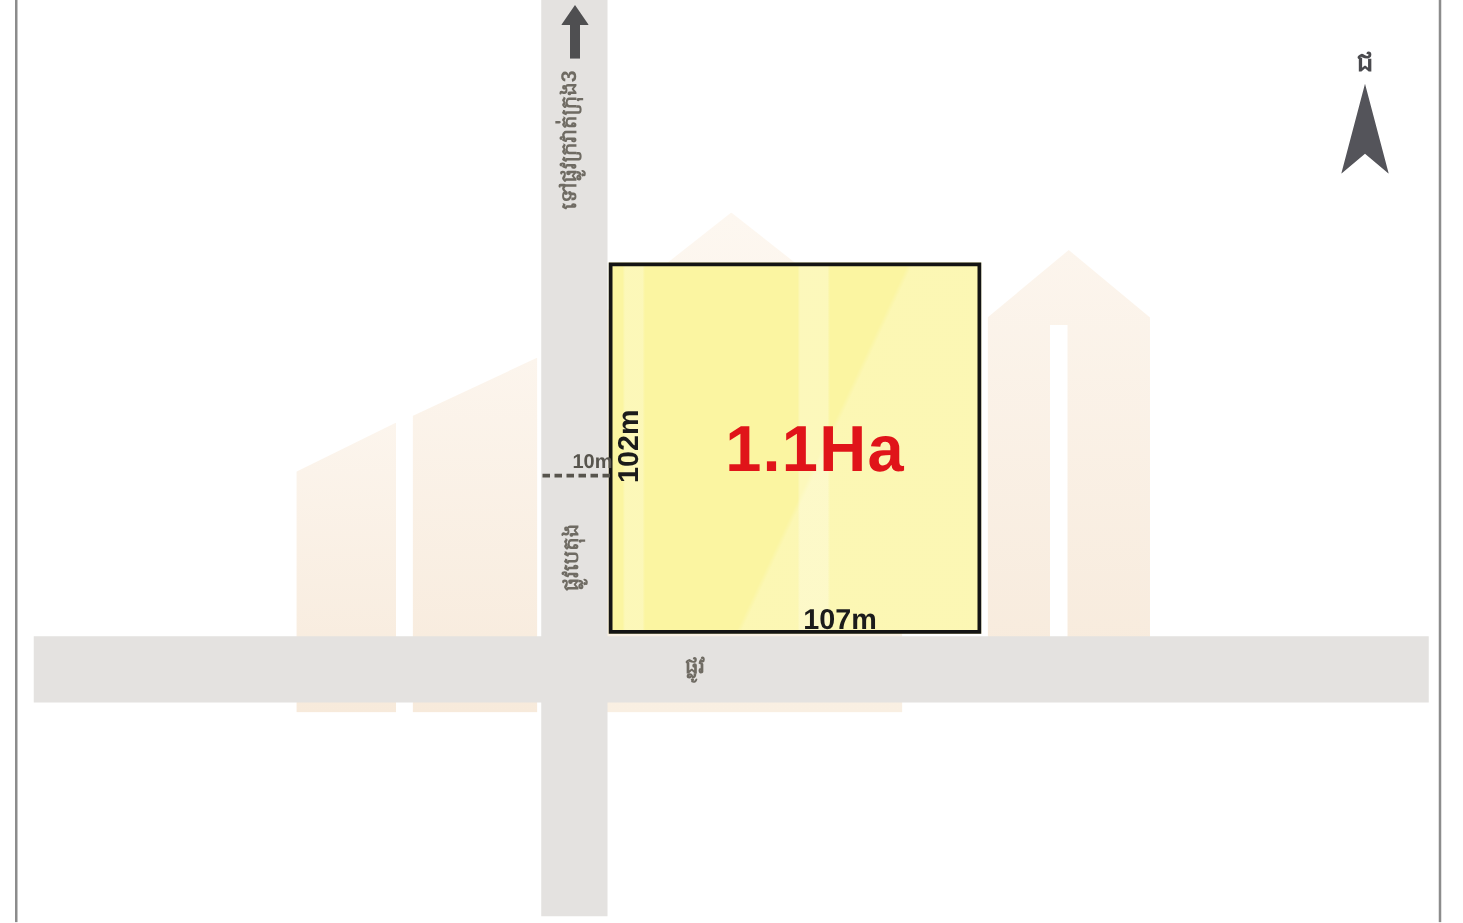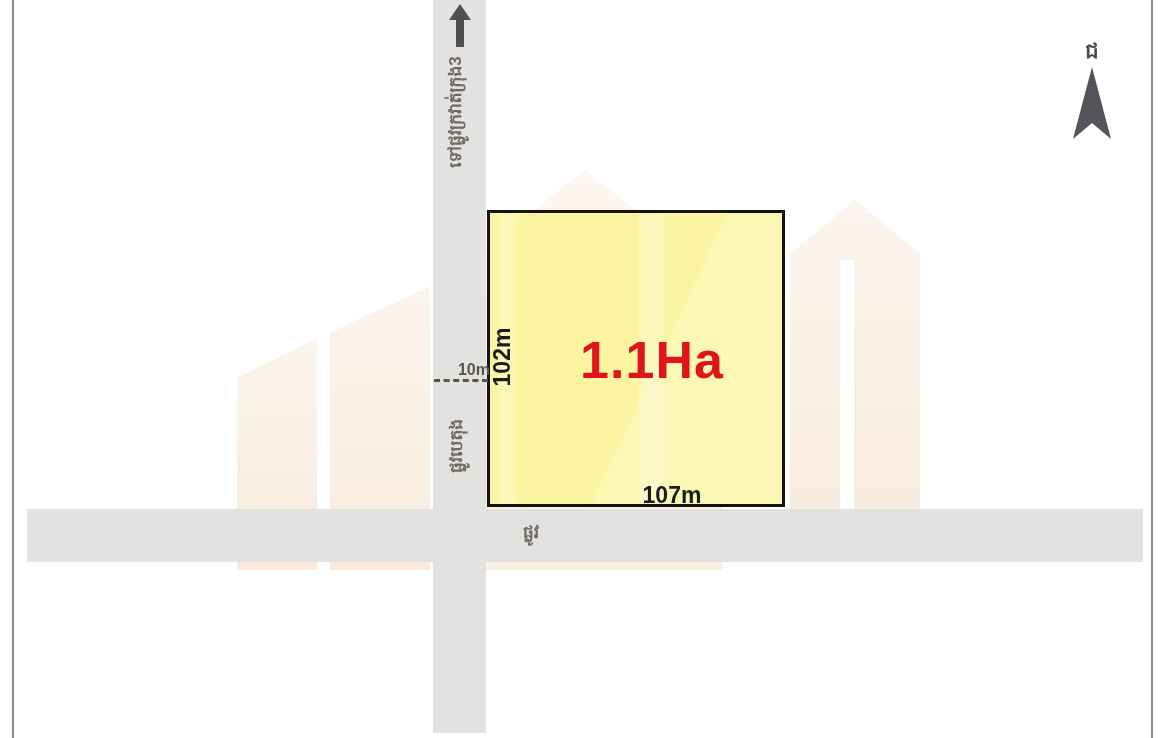--- a/index.html
+++ b/index.html
@@ -41,21 +41,21 @@
     font-size:52px;font-weight:800;color:#e01419;letter-spacing:1px;line-height:1;
   }
   .dim-label{color:#1b1b1b;font-weight:700;font-size:23px;line-height:1;}
   #dim-left{left:462px;top:346px;width:80px;height:22px;text-align:center;transform:rotate(-90deg);}
   #dim-bottom{left:622px;top:484px;width:100px;text-align:center;}
 
   
   .khmer{color:#6f6b63;font-size:17px;font-weight:600;line-height:1;white-space:nowrap;}
   #road-dest-label{left:383px;top:101px;width:150px;height:22px;text-align:center;transform:rotate(-90deg);}
   #road-name-vertical{left:404px;top:435px;width:110px;height:22px;text-align:center;transform:rotate(-90deg);}
-  #road-name-horizontal{left:501px;top:524px;width:60px;text-align:center;}
+  #road-name-horizontal{left:526px;top:524px;width:60px;text-align:center;}
   #road-width-label{left:430px;top:362px;width:60px;text-align:right;font-size:16px;font-weight:700;color:#57544d;line-height:1;}
   #road-width-line{left:434px;top:379px;width:54px;height:0;border-top:3px dashed #57544d;}
 
   
   #up-arrow{left:449px;top:4px;width:22px;height:43px;}
   #compass{left:1068px;top:40px;width:48px;text-align:center;}
   #compass-letter{font-size:21px;font-weight:700;color:#4a4a4e;line-height:1;display:block;margin-bottom:6px;}
 </style>
 </head>
 <body>

